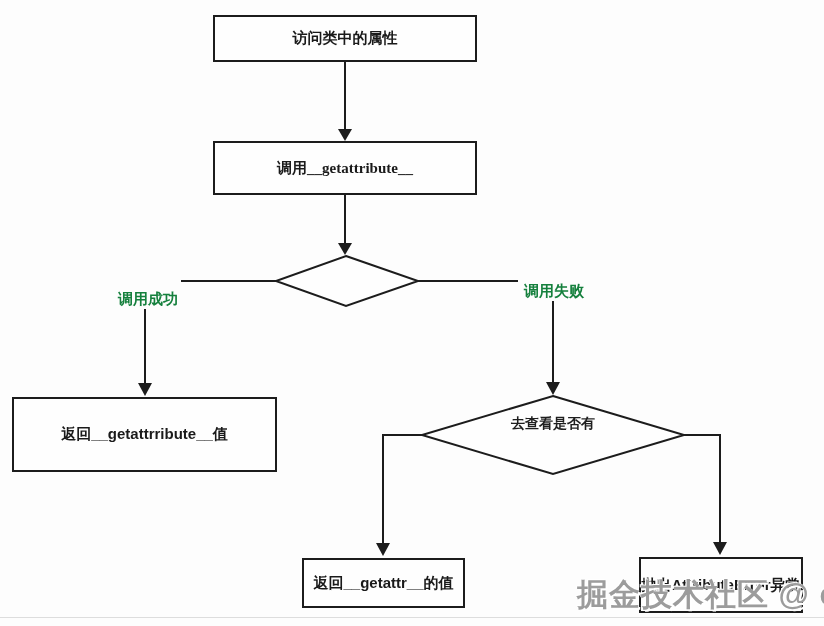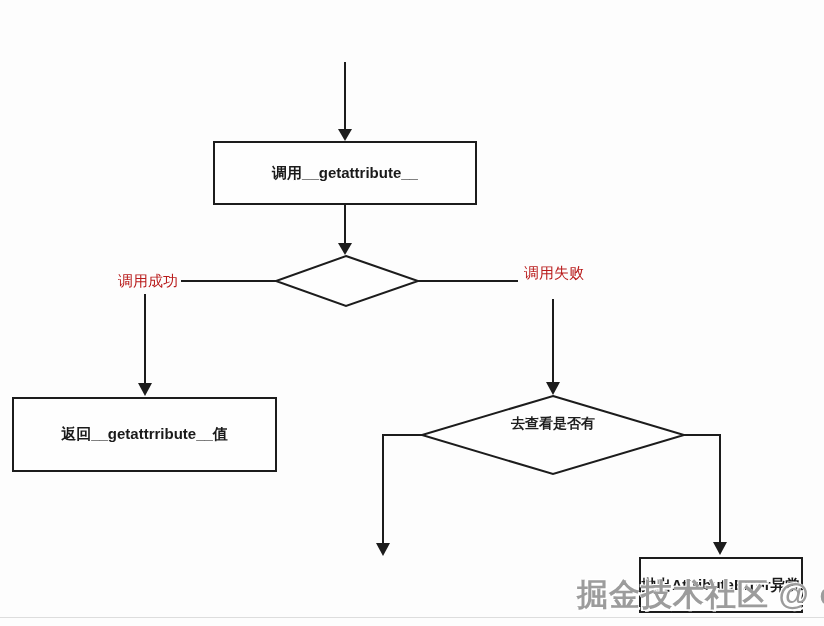--- a/index.html
+++ b/index.html
@@ -29,44 +29,45 @@
     display: flex;
     align-items: center;
     justify-content: center;
     font-size: 15px;
     font-weight: 600;
     color: #1a1a1a;
     text-align: center;
     line-height: 1.25;
   }
   .node-start        { left: 213px; top: 15px;  width: 264px; height: 47px; }
-  .node-call         { left: 213px; top: 141px; width: 264px; height: 64px; }
+  .node-call         { left: 213px; top: 141px; width: 264px; height: 54px; font-family: Liberation Serif, serif; }
   .node-return-attr  { left: 12px;  top: 397px; width: 265px; height: 75px; }
   .node-return-getattr { left: 302px; top: 558px; width: 163px; height: 50px; }
   .node-raise        { left: 639px; top: 557px; width: 164px; height: 56px; }
   .diamond-text {
     position: absolute;
     left: 453px;
     top: 412px;
     width: 200px;
     text-align: center;
     font-size: 14px;
     font-weight: 600;
     color: #1f1f1f;
     line-height: 22px;
     pointer-events: none;
   }
   .edge-label {
     position: absolute;
     font-size: 15px;
-    font-weight: 400;
-    color: #b91c1c;
+    font-weight: 700;
+    color: #15803d;
     background: #fdfdfd;
     padding: 0 2px;
     white-space: nowrap;
+    margin-top: 18px;
   }
   .edge-label-success { left: 116px; top: 272px; }
   .edge-label-failure { left: 522px; top: 264px; }
   .watermark {
     position: absolute;
     left: 577px;
     top: 574px;
     font-size: 31px;
     font-weight: bold;
     letter-spacing: 1px;
@@ -121,33 +122,35 @@
       <polyline points="422,435 383,435 383,546" fill="none" stroke="#1c1c1c" stroke-width="2"></polyline>
       <polygon points="376,543 390,543 383,556" fill="#1c1c1c"></polygon>
     </g>
 
     <g>
       <polyline points="684,435 720,435 720,545" fill="none" stroke="#1c1c1c" stroke-width="2"></polyline>
       <polygon points="713,542 727,542 720,555" fill="#1c1c1c"></polygon>
     </g>
   </svg>
 
+  <div class="node node-start">访问类中的属性</div>
 
   <div class="node node-call">调用__getattribute__</div>
 
   <span class="edge-label edge-label-success">调用成功</span>
 
   <span class="edge-label edge-label-failure">调用失败</span>
 
   <div class="node node-return-attr">返回__getattrribute__值</div>
 
   <div class="diamond-text">
     <div>去查看是否有</div>
   </div>
 
+  <div class="node node-return-getattr">返回__getattr__的值</div>
 
   <div class="node node-raise">抛出AttributeError异常</div>
 
   <div class="watermark">掘金技术社区 @ c8i</div>
 
   <div class="bottom-rule"></div>
 
 </div>
 
 </body></html>

